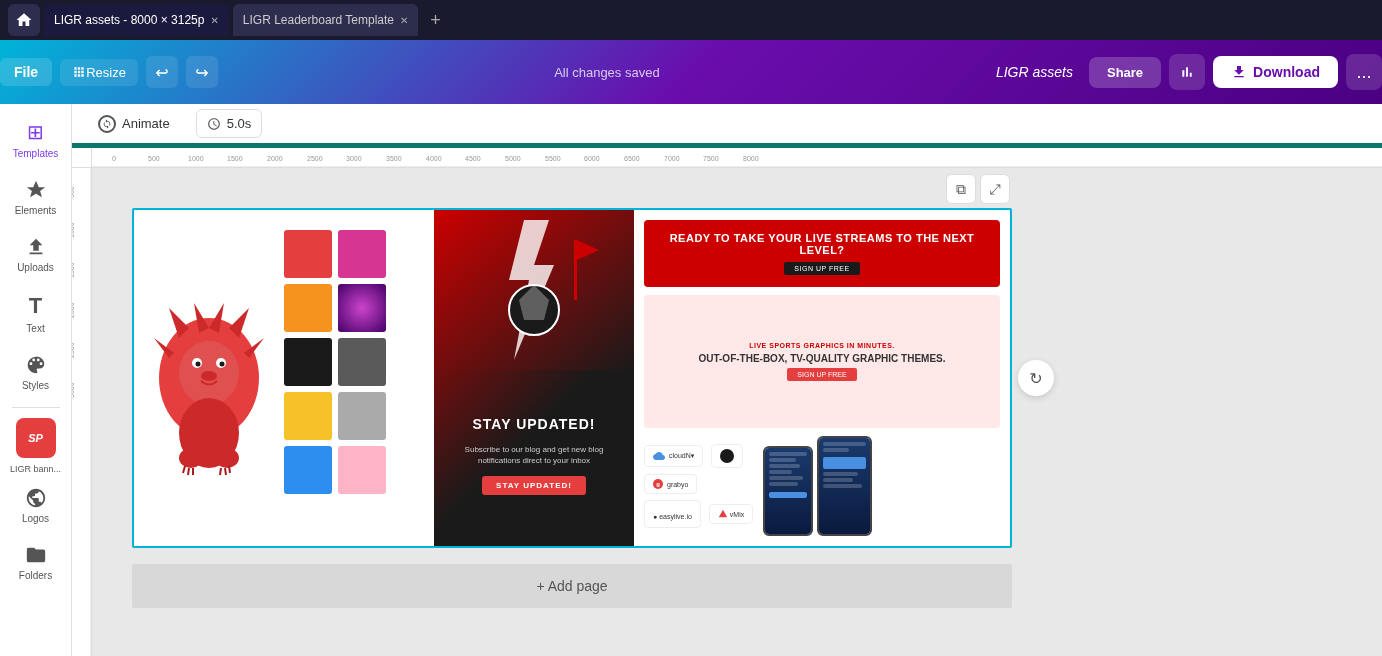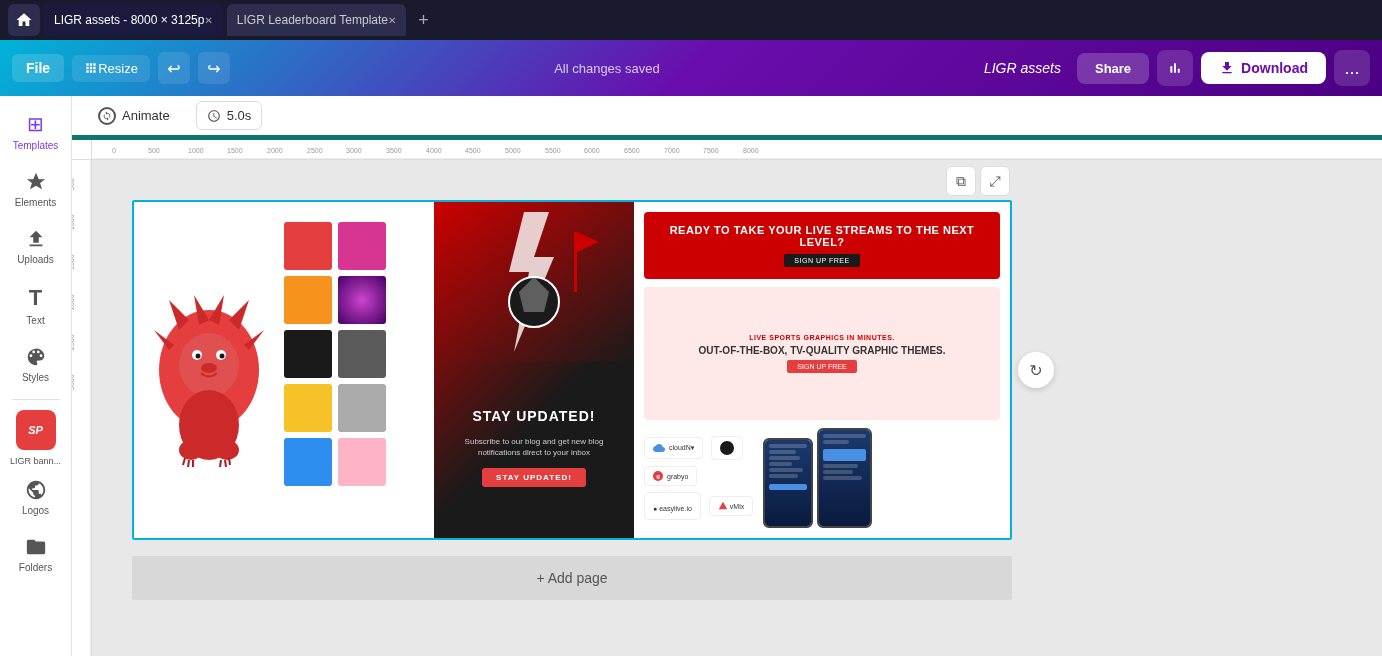--- a/index.html
+++ b/index.html
@@ -20,41 +20,42 @@
       border-radius: 6px;
       display: flex; align-items: center; justify-content: center;
       cursor: pointer; flex-shrink: 0;
     }
     .tab {
       height: 30px;
       background: #2d2d4e;
       border-radius: 6px 6px 0 0;
       display: flex; align-items: center;
       padding: 16px 10px;
+      gap: 6px;
       font-size: 12px;
       color: #ccc;
       cursor: pointer;
       white-space: nowrap;
     }
     .tab.active { background: #1a1a3e; color: white; }
     .tab-close { color: #aaa; font-size: 10px; cursor: pointer; }
     .tab-add {
       width: 26px; height: 26px;
       border-radius: 50%;
       display: flex; align-items: center; justify-content: center;
       color: #aaa; font-size: 18px; cursor: pointer;
     }
 
     
     .toolbar {
-      height: 56px;
+      height: 64px;
       background: linear-gradient(135deg, #00b4d8 0%, #6a0dad 50%, #4b0082 100%);
       display: flex;
       align-items: center;
-      padding: 0 12px;
+      padding: 0 0;
       gap: 8px;
     }
     .toolbar-file-btn {
       color: white;
       font-weight: 600;
       font-size: 14px;
       padding: 6px 14px;
       border-radius: 6px;
       background: rgba(255,255,255,0.15);
       cursor: pointer;

